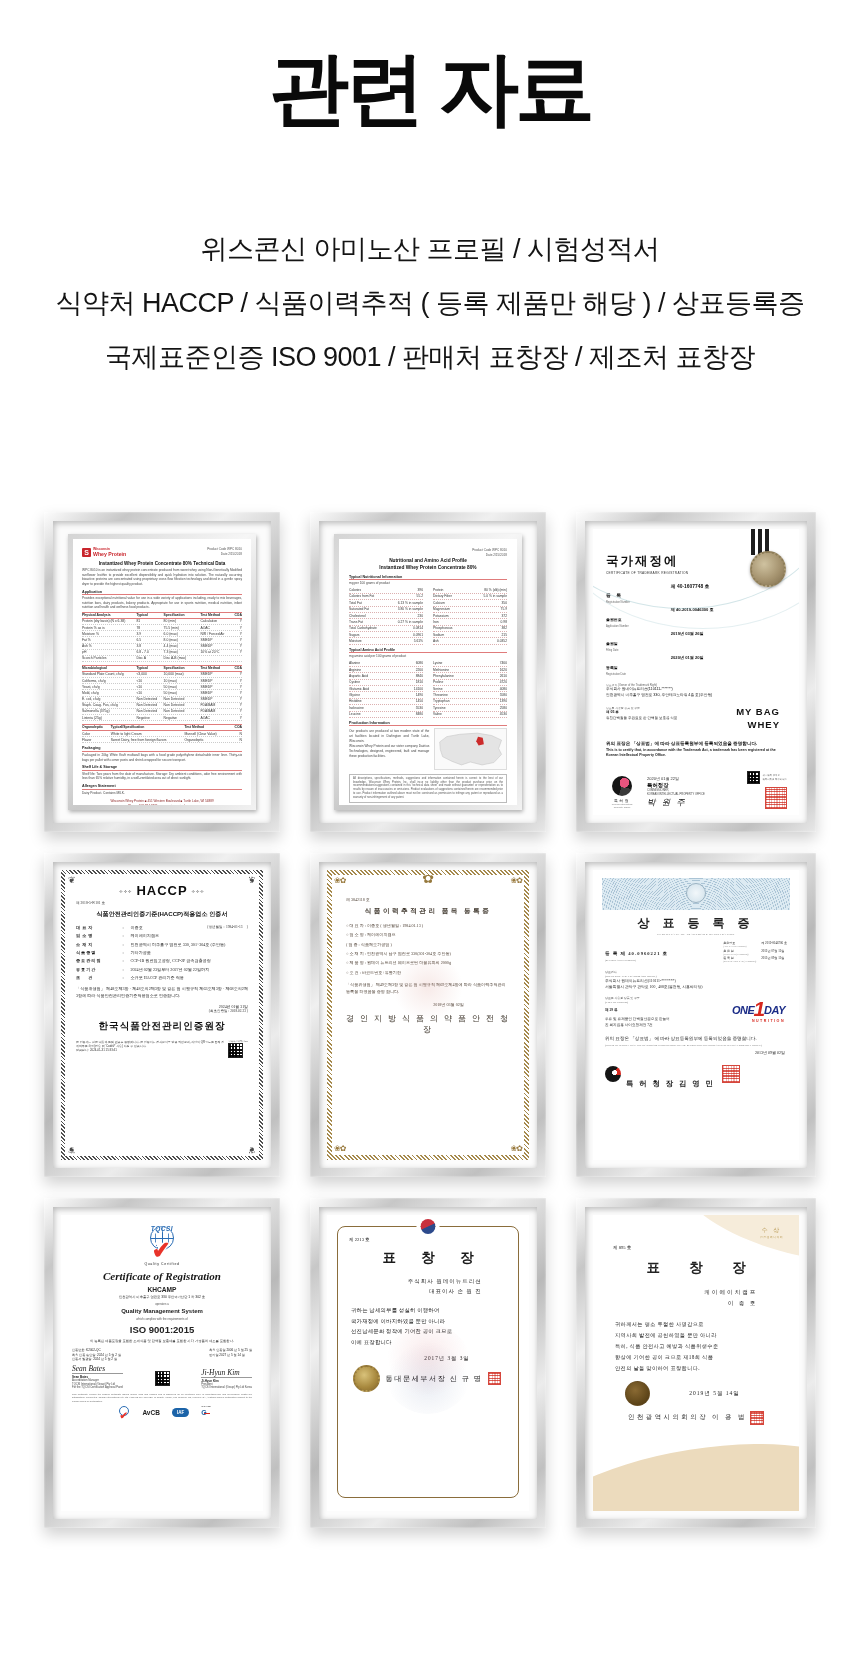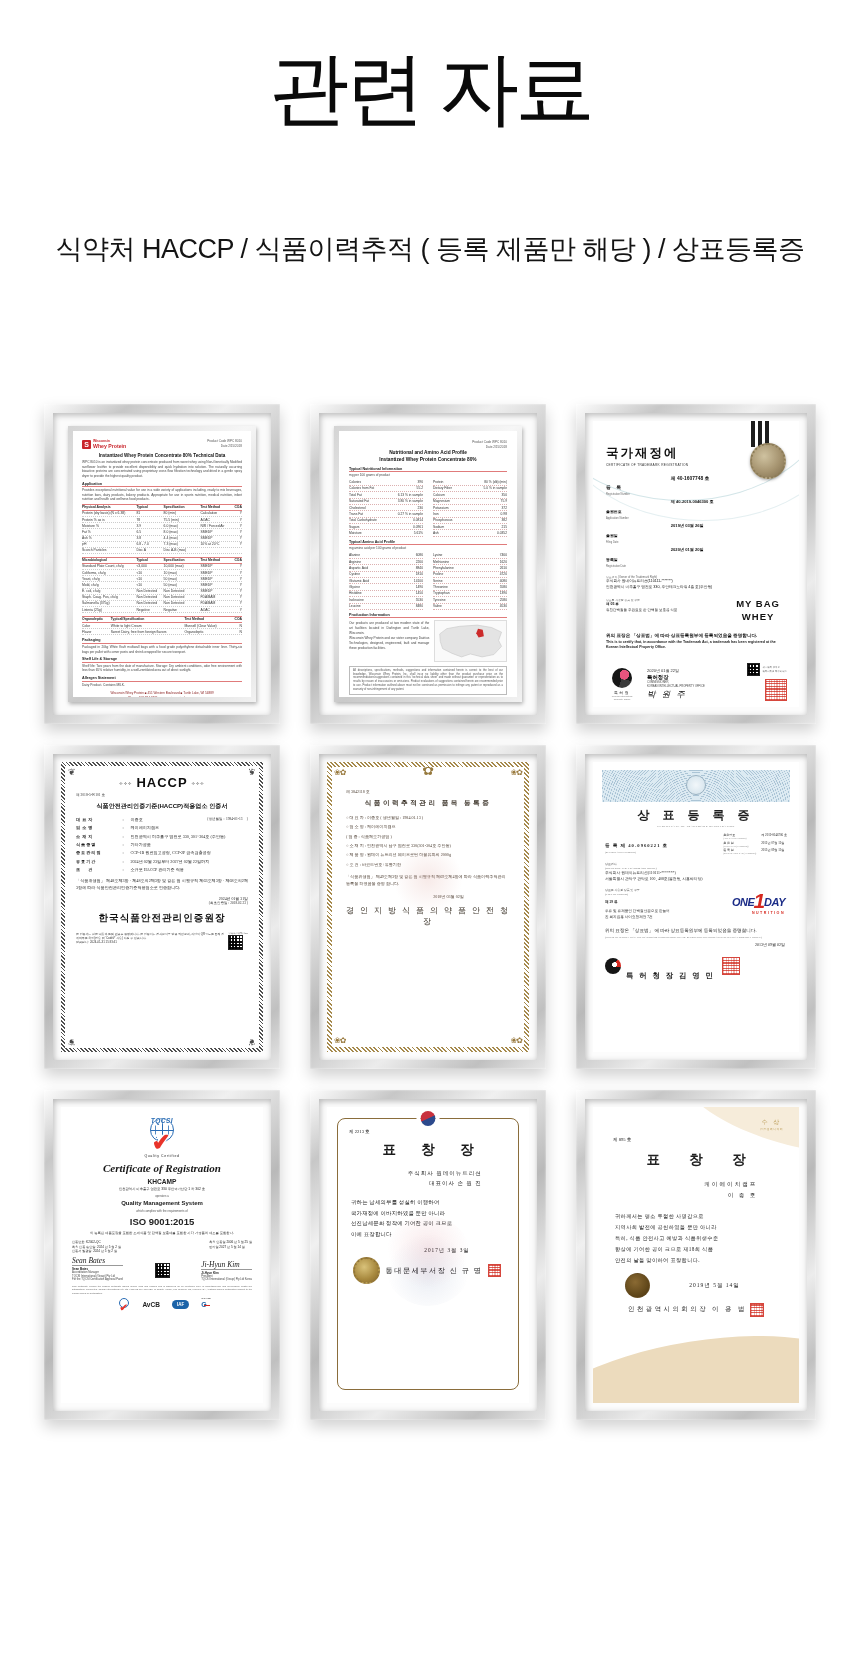--- a/index.html
+++ b/index.html
@@ -1,20 +1,20 @@
 <!DOCTYPE html>
 <html><head>
 <meta charset="utf-8">
 <style>
 * { margin:0; padding:0; box-sizing:border-box; }
 html,body { background:#fff; }
 body { width:860px; height:1653px; font-family:"Liberation Sans",sans-serif; color:#111; overflow:hidden; position:relative; }
 
 
-.page-title { text-align:center; margin-top:36px; font-size:80px; font-weight:400; letter-spacing:-4px; color:#0a0a0a; }
+.page-title { text-align:center; margin-top:36px; font-size:80px; font-weight:700; letter-spacing:-4px; color:#0a0a0a; }
 .desc { margin-top:78px; text-align:center; font-size:27px; line-height:54px; color:#141414; letter-spacing:-0.5px; }
 
 
 .grid { width:772px; margin:128px auto 0; display:grid; grid-template-columns:236px 236px 240px; grid-template-rows:320px 324px 330px; column-gap:30px; row-gap:21px; }
 .cell { width:100%; height:100%; }
 
 
 .frame { width:100%; height:100%; padding:9px;
   background:linear-gradient(140deg,#fdfdfd 0%,#c7c7c7 14%,#f0f0f0 30%,#b9b9b9 52%,#ececec 72%,#c0c0c0 88%,#e8e8e8 100%);
   box-shadow:0 7px 14px rgba(0,0,0,.18), inset 0 0 2px rgba(255,255,255,.9); }
@@ -75,21 +75,21 @@
 .tm1-lab i { display:block; font-style:normal; font-size:2.6px; color:#666; }
 .tm1-val { font-weight:bold; font-size:4.9px; }
 .tm1-rows .tm1-reg { margin-top:3px; }
 .tm1-rows .tm1-lab b { font-size:3.9px; letter-spacing:0; }
 .tm1-rows .tm1-val { font-size:4.1px; }
 .tm1-owner { margin-top:7px; font-size:3.7px; line-height:1.55; }
 .tm1-owner .lbl { font-size:2.8px; color:#666; }
 .tm1-goods { display:flex; margin-top:7px; }
 .tm1-goods .g { font-size:3.5px; line-height:1.6; }
 .tm1-goods .g .lbl { font-size:2.8px; color:#666; }
-.mark { margin-left:auto; text-align:center; font-weight:800; font-size:9.5px; letter-spacing:1px; line-height:1.35; padding-right:6px; }
+.mark { margin-left:auto; text-align:right; font-weight:800; font-size:9.5px; letter-spacing:1px; line-height:1.35; padding-right:6px; }
 .tm1-st { margin-top:10px; }
 .tm1-st .ko { font-weight:bold; font-size:4.6px; }
 .tm1-st .en { font-size:3.6px; color:#222; line-height:1.5; margin-top:1.5px; font-weight:bold; }
 .tm1-bottom { position:absolute; left:12px; right:12px; bottom:6px; display:flex; align-items:flex-end; }
 .kipo { text-align:center; width:34px; }
 .kipo-emblem { width:20px; height:20px; margin:0 auto; border-radius:50%;
   background:radial-gradient(circle at 62% 34%, #e7547e 0 26%, transparent 27%), conic-gradient(from 200deg, #161616 0 75%, #3a3a3a 75% 100%); }
 .kipo-label { font-size:3.8px; letter-spacing:1.5px; margin-top:1.5px; }
 .kipo-en { font-size:2.5px; color:#777; line-height:1.3; }
 .tm1-comm { margin-left:8px; }
@@ -254,21 +254,23 @@
 .aw2-bot { display:flex; align-items:center; justify-content:center; margin-top:5px; gap:3px; }
 .aw2-issuer { font-size:6.4px; letter-spacing:2.5px; }
 .aw2-stamp { width:14px; height:14px; }
 </style>
 </head>
 <body>
 
 <div class="page-title">관련 자료</div>
 
 <div class="desc">
+    <div class="desc-line">위스콘신 아미노산 프로필 / 시험성적서</div>
     <div class="desc-line">식약처 HACCP / 식품이력추적 ( 등록 제품만 해당 ) / 상표등록증</div>
+    <div class="desc-line">국제표준인증 ISO 9001 / 판매처 표창장 / 제조처 표창장</div>
   </div>
 
 <div class="grid">
 
   <div class="cell">
     <div class="frame">
         <div class="mat deep">
           <div class="inner-frame">
             <div class="doc wis">
       <div class="wis-head">

